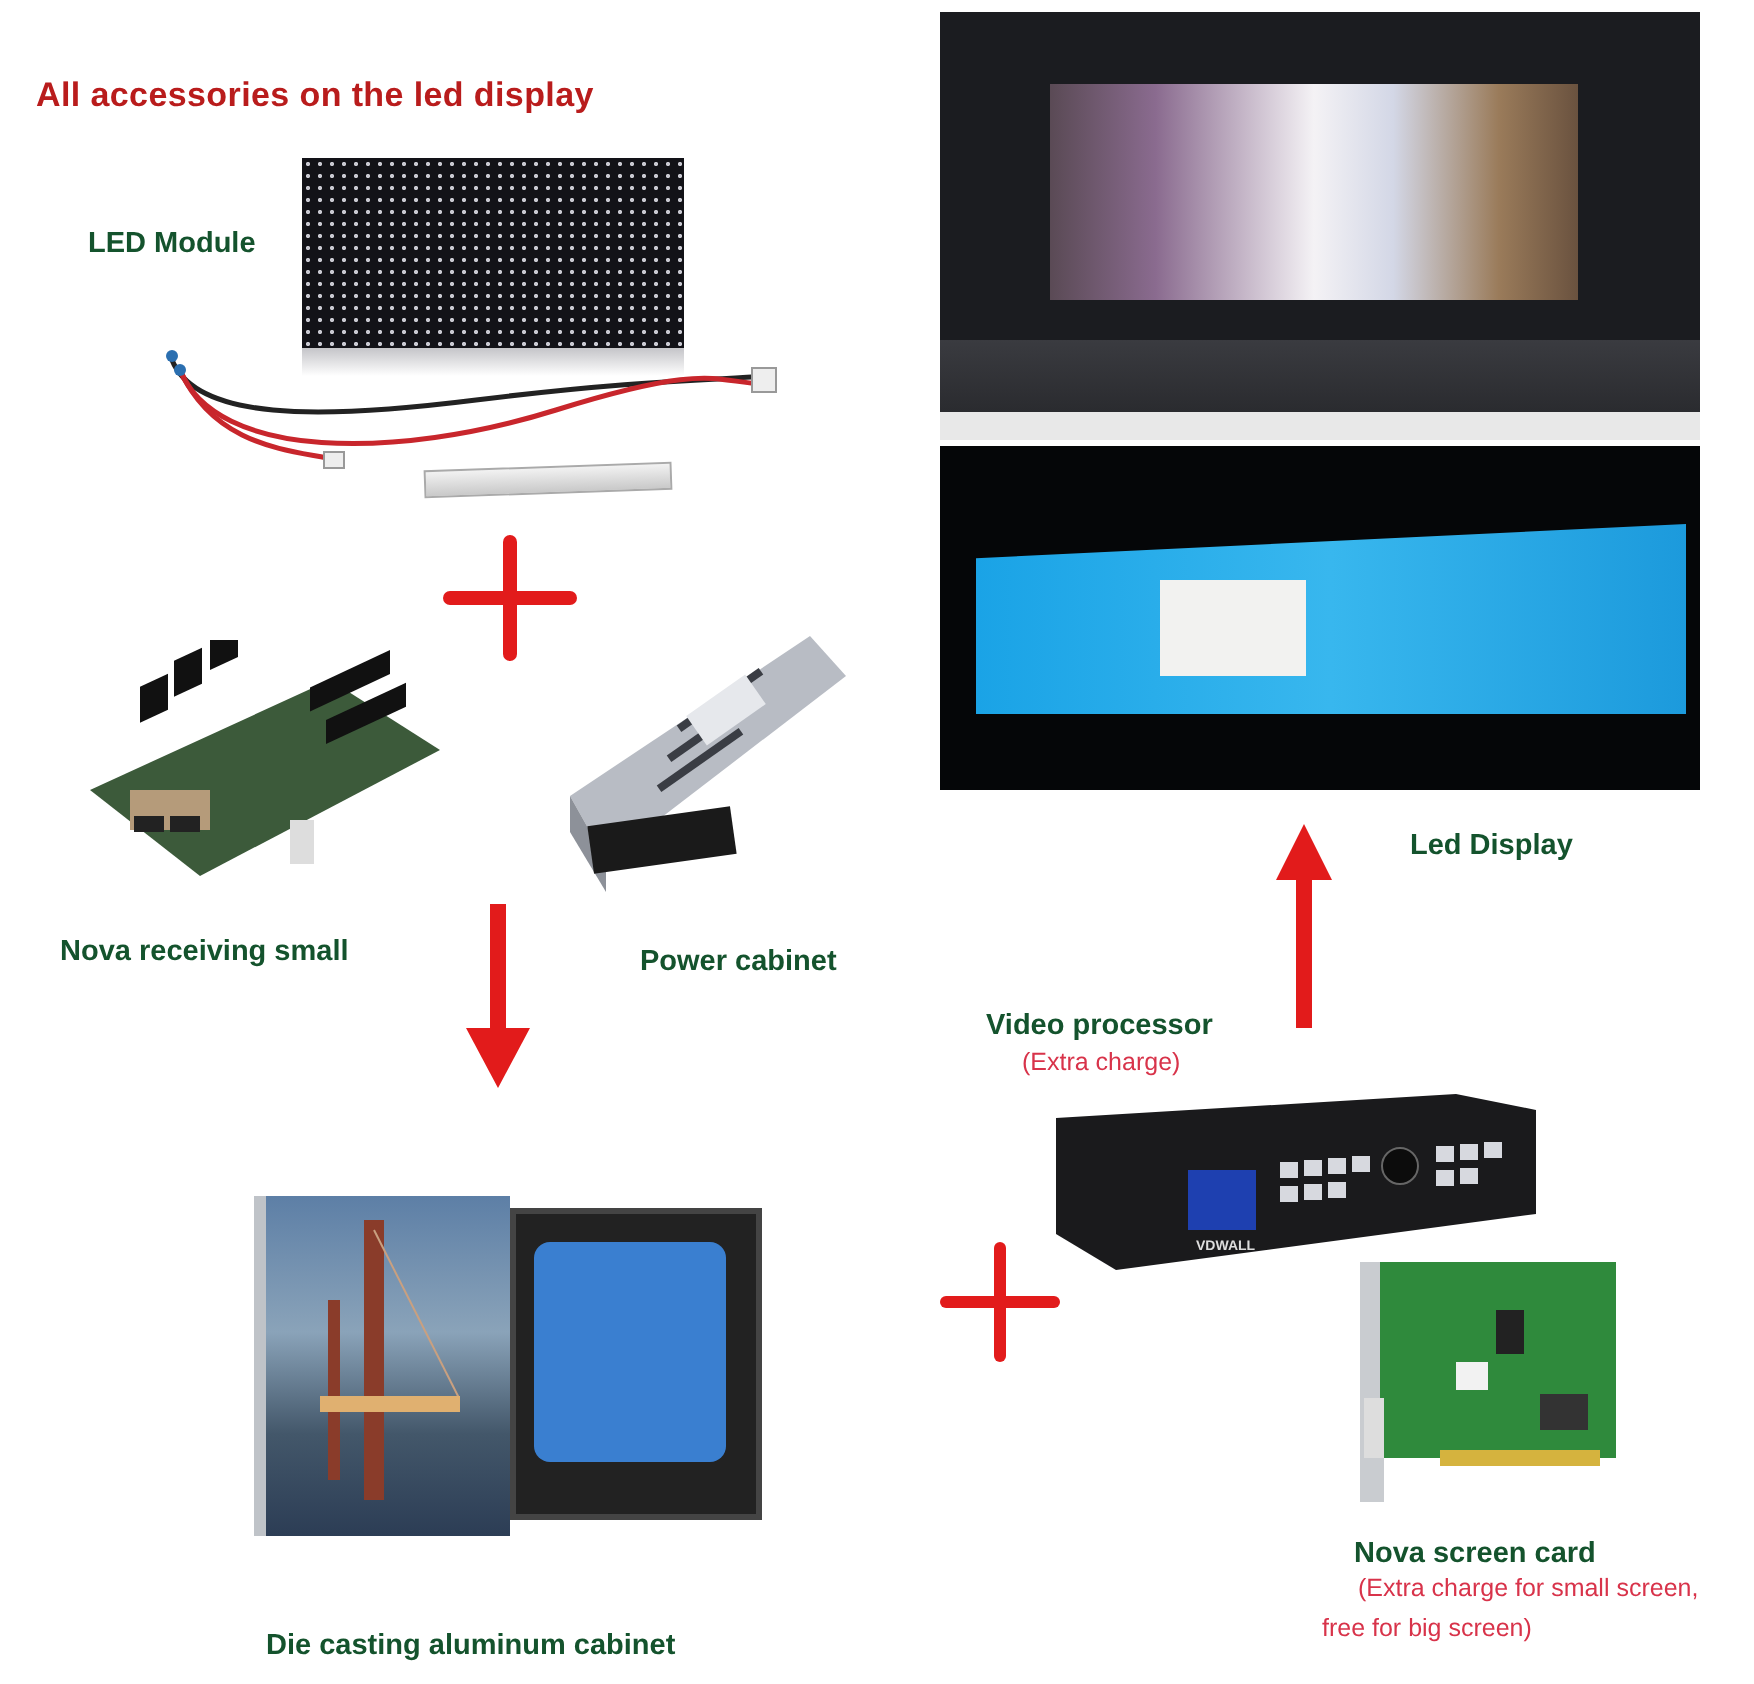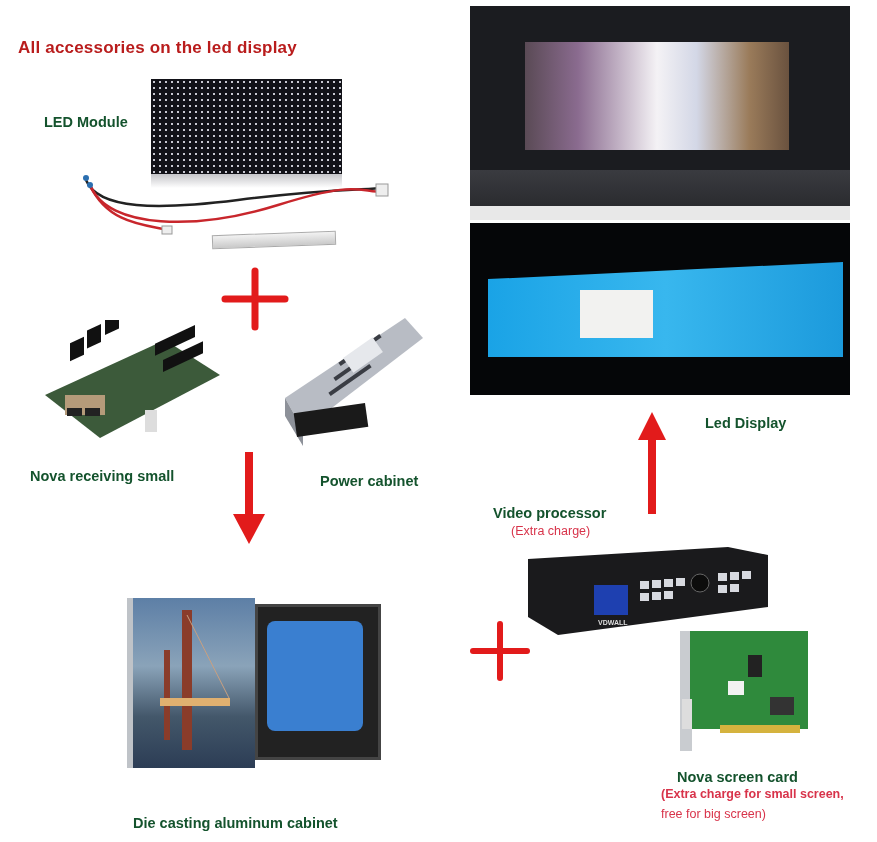--- a/index.html
+++ b/index.html
@@ -157,14 +157,14 @@
 <svg class="abs sc" viewBox="0 0 140 128">
   <rect x="10" y="4" width="12" height="120" fill="#c9ccd0"></rect>
   <rect x="20" y="4" width="118" height="98" fill="#2f8a3c"></rect>
   <rect x="50" y="98" width="80" height="8" fill="#d5b33e"></rect>
   <rect x="58" y="54" width="16" height="14" fill="#f2f2f2"></rect>
   <rect x="78" y="28" width="14" height="22" fill="#222"></rect>
   <rect x="100" y="70" width="24" height="18" fill="#333"></rect>
   <rect x="12" y="72" width="10" height="30" fill="#ddd"></rect>
 </svg>
 <div class="abs label" style="left:677px;top:769px;">Nova screen card</div>
-<div class="abs note" style="left:661px;top:787px;font-weight:bold;">(Extra charge for small screen,</div>
+<div class="abs note" style="left:679px;top:787px;">(Extra charge for small screen,</div>
 <div class="abs note" style="left:661px;top:807px;">free for big screen)</div>
 
 </body></html>

